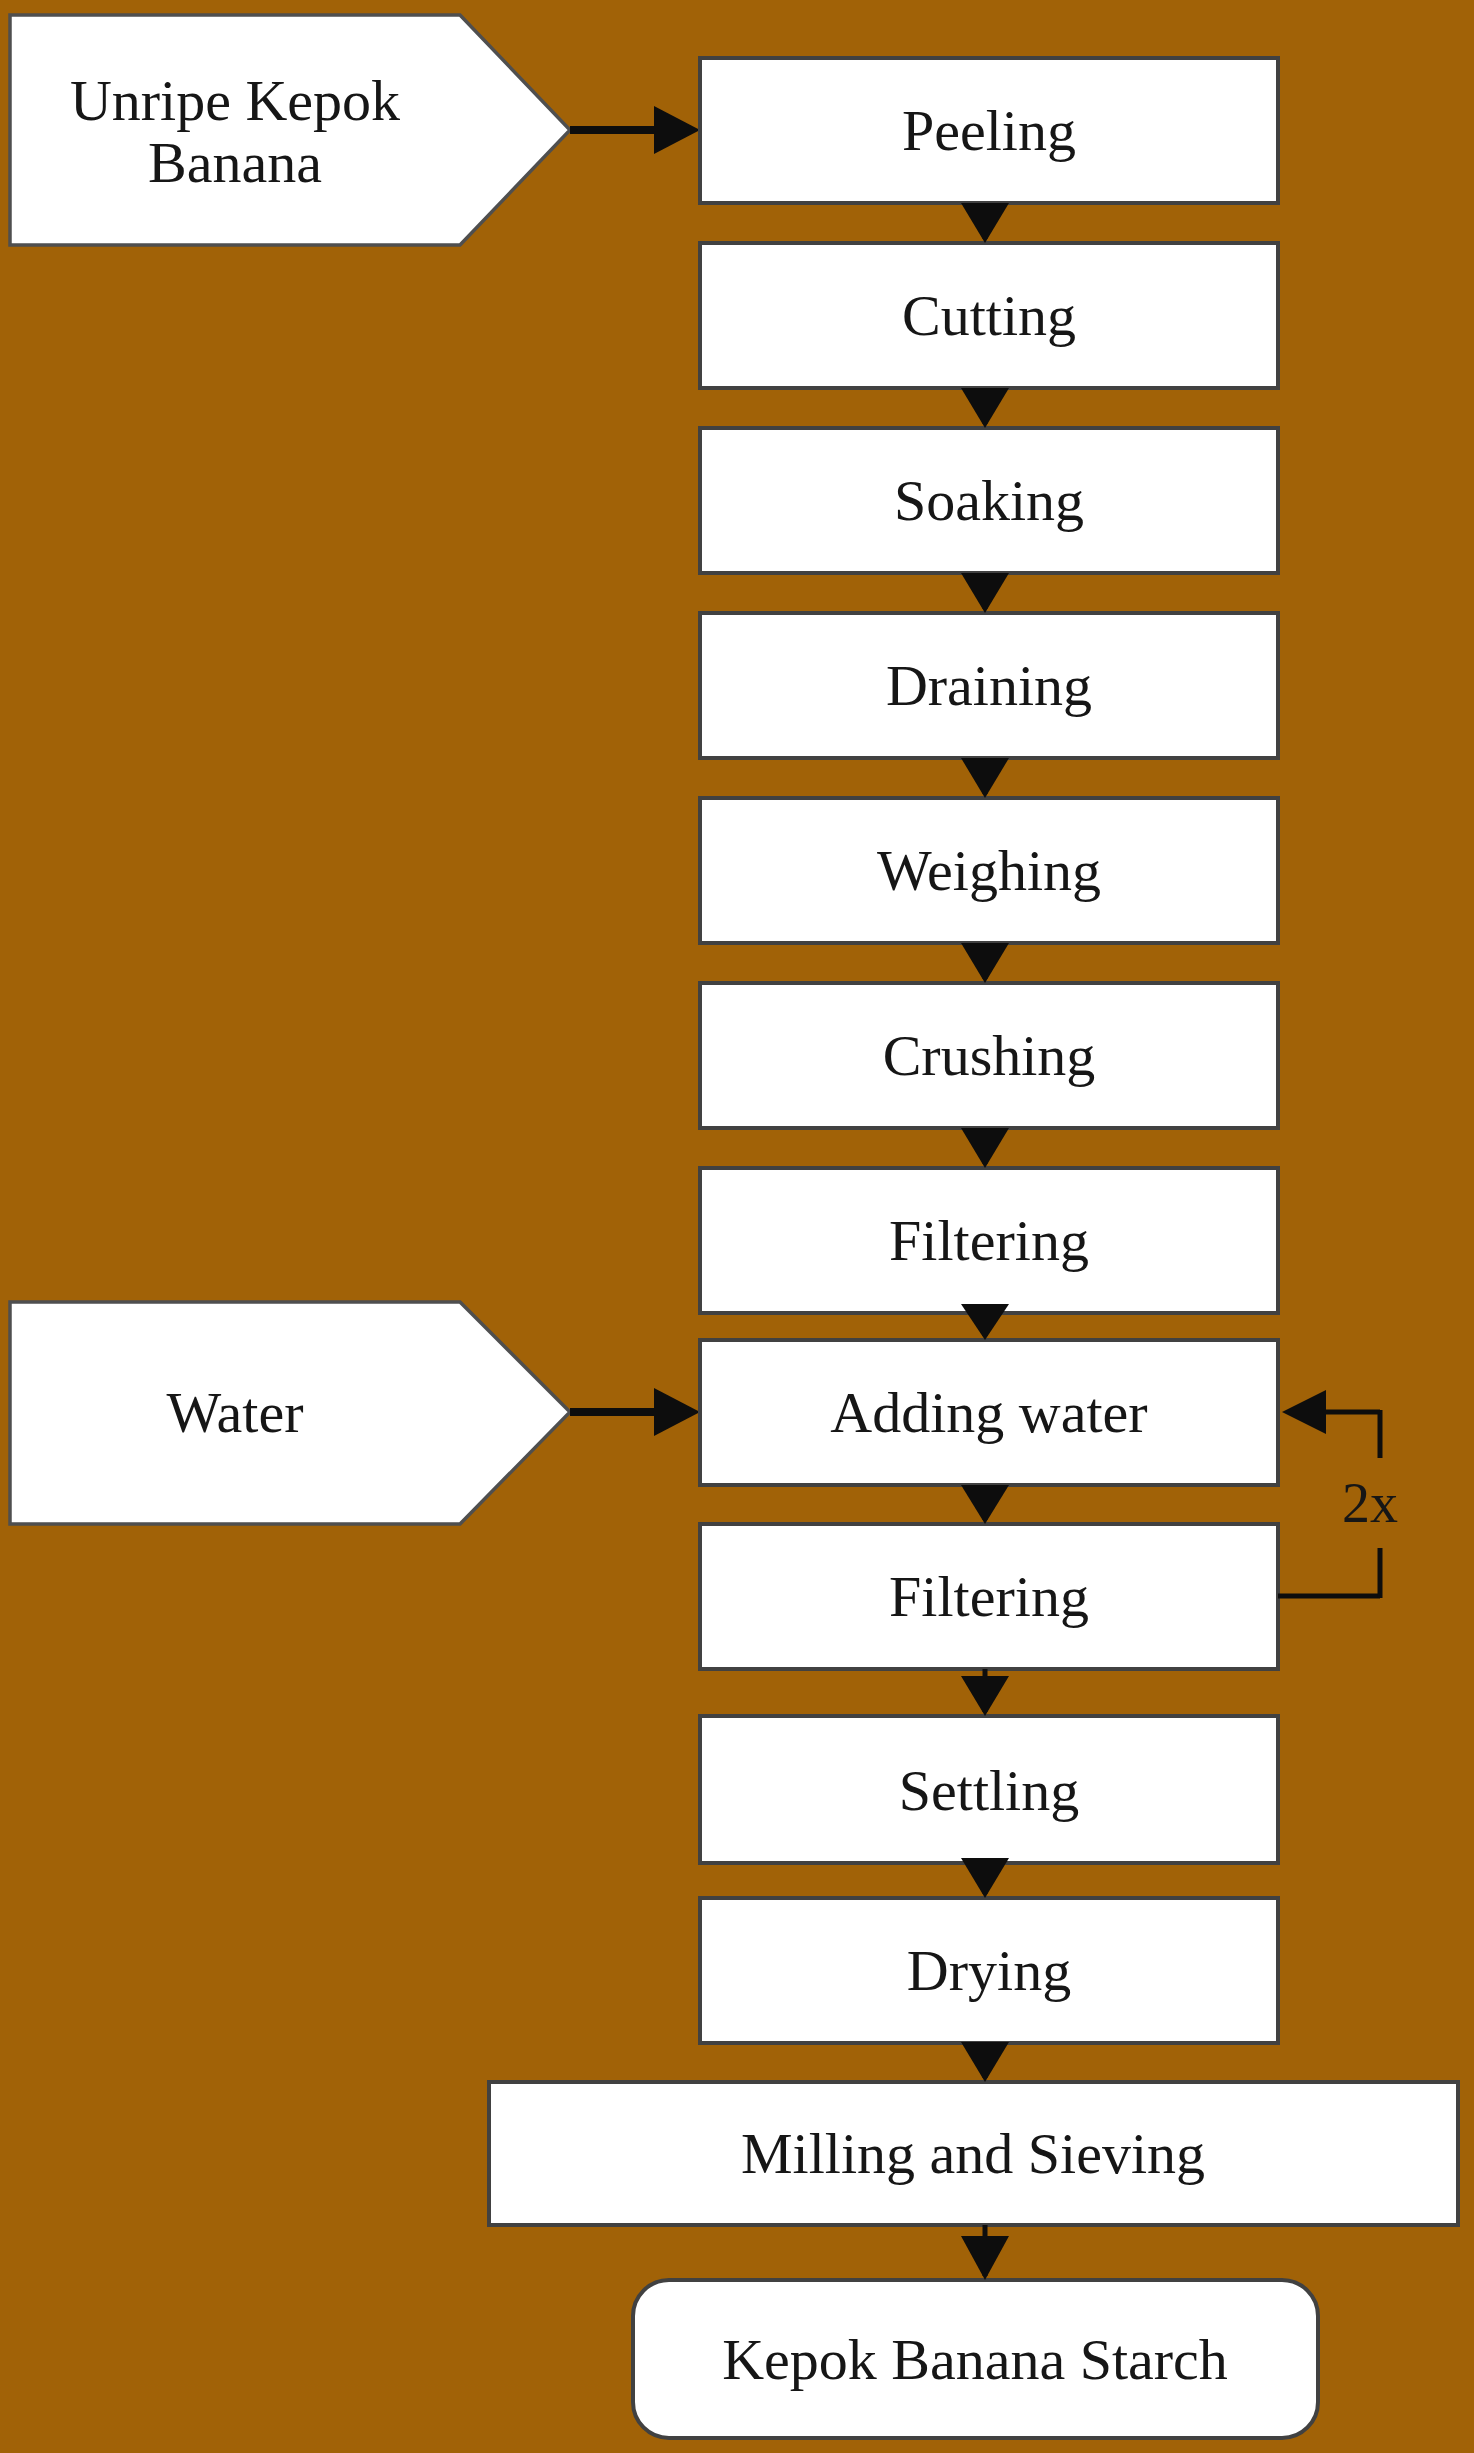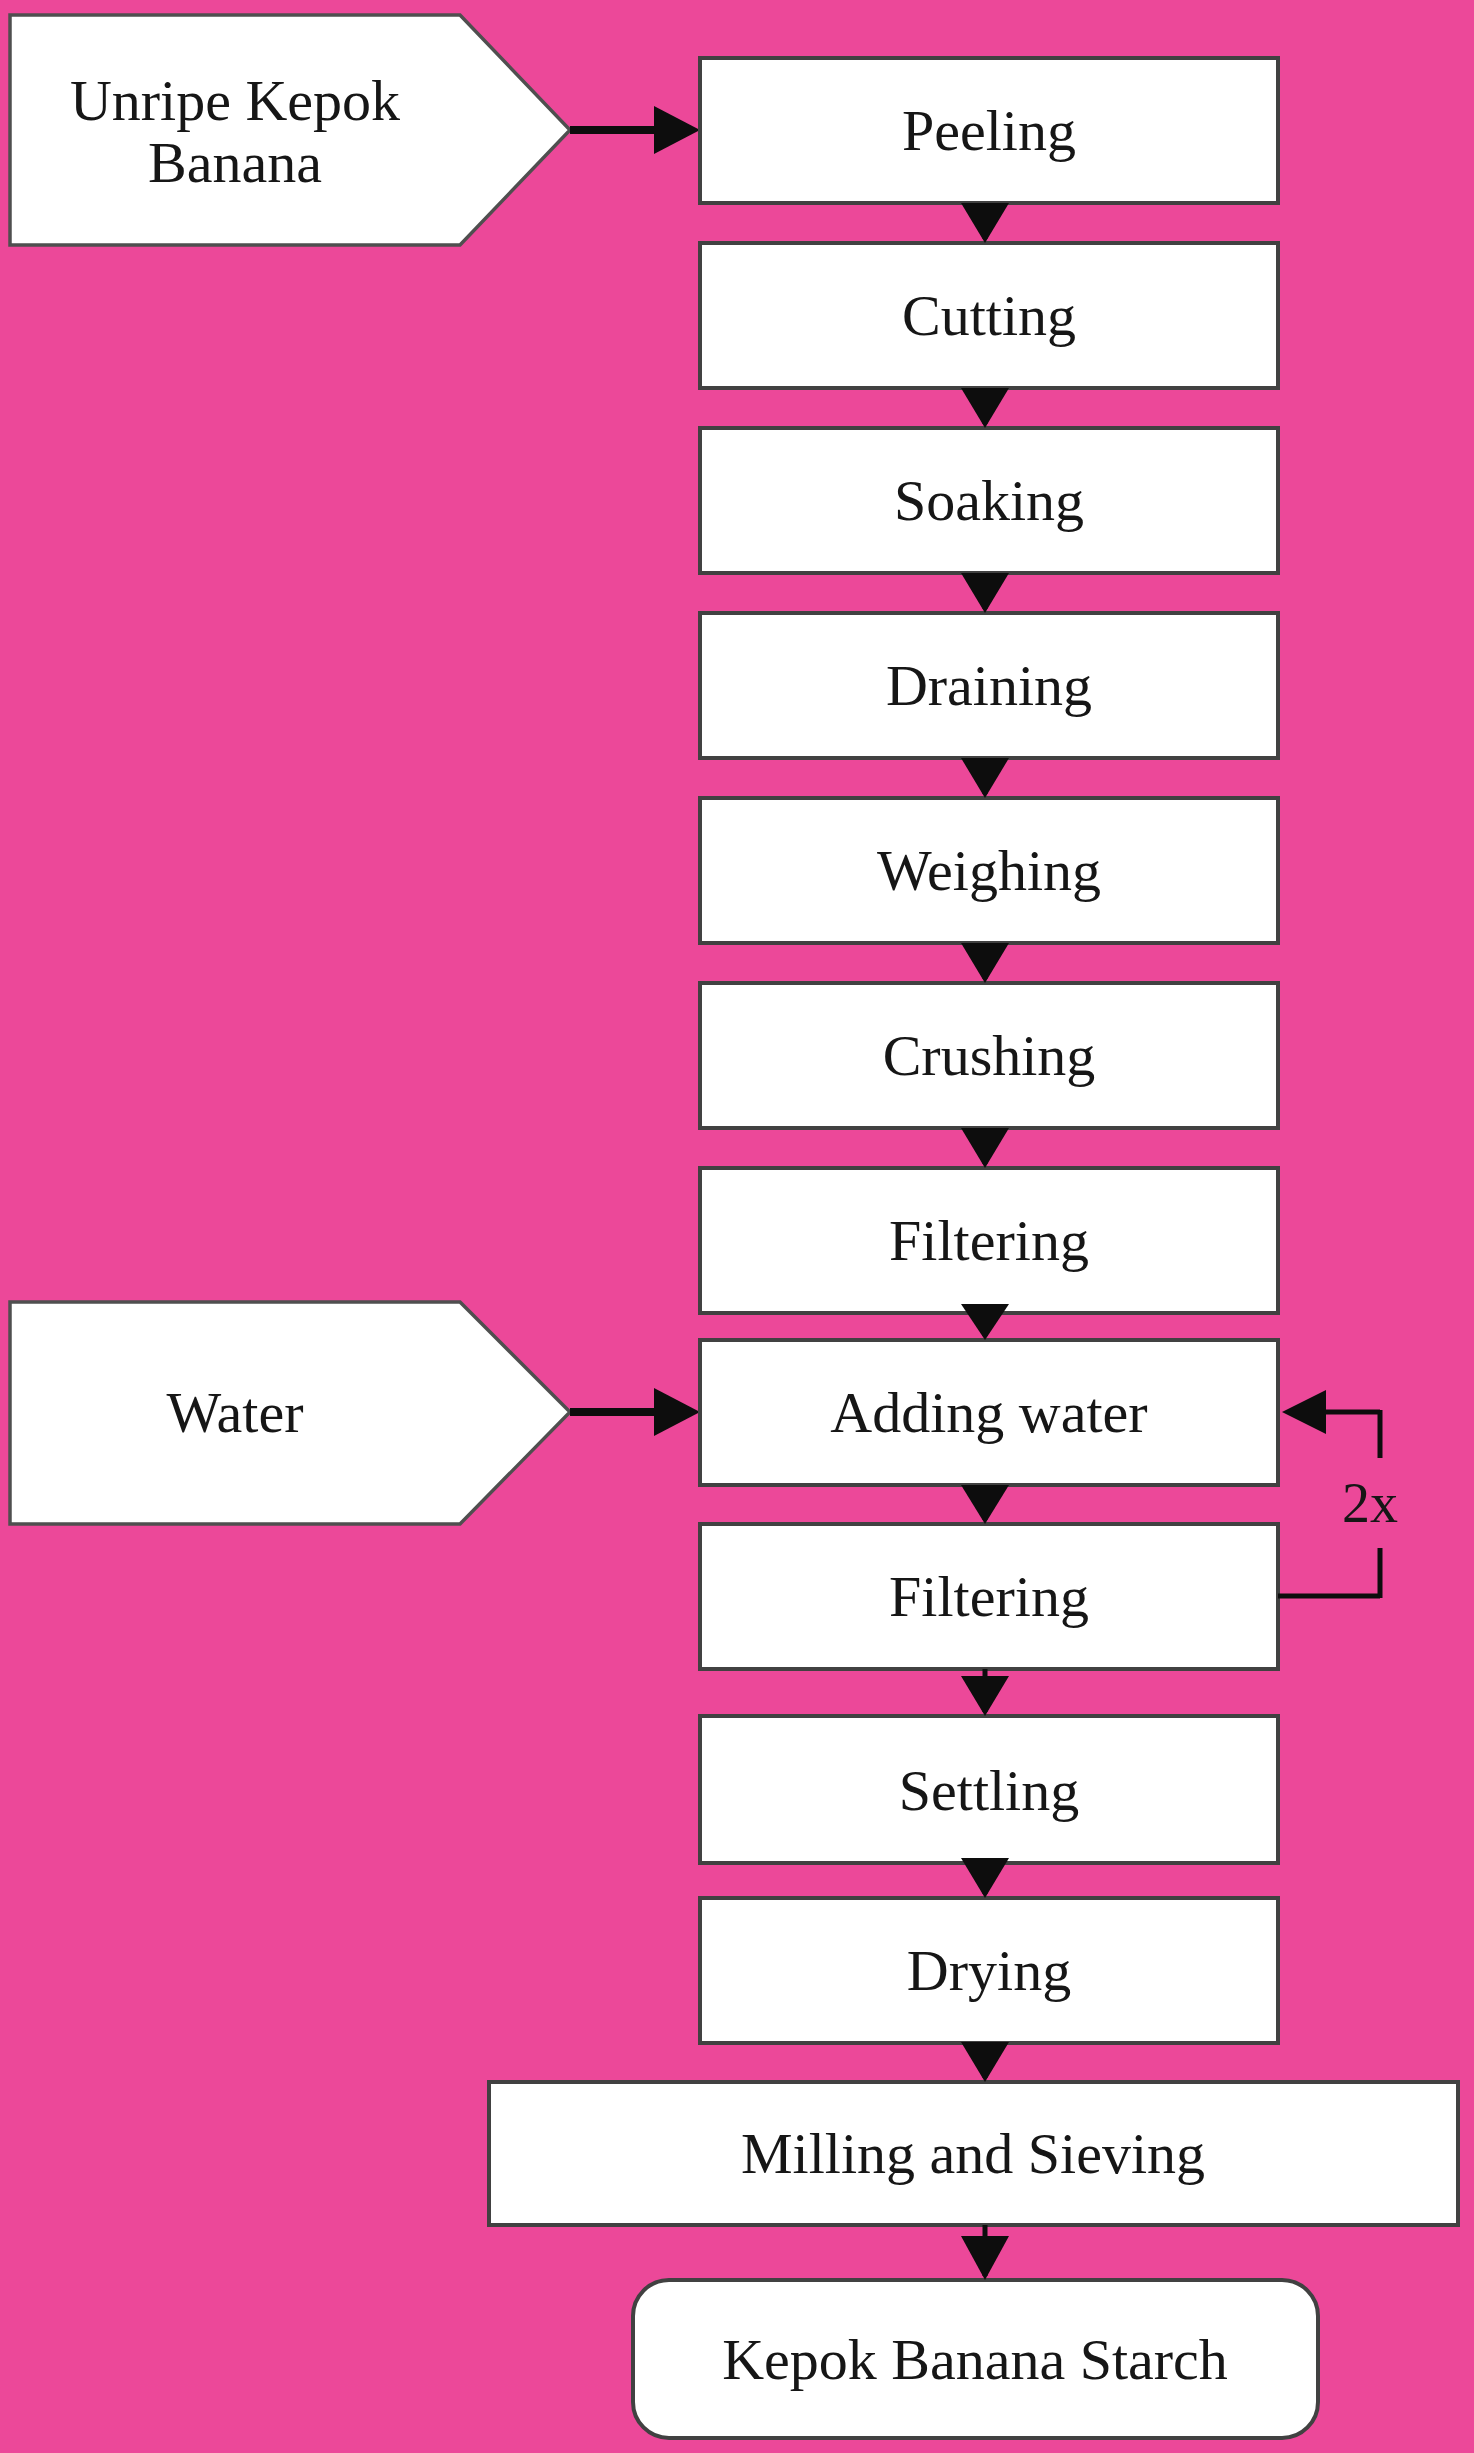--- a/index.html
+++ b/index.html
@@ -3,21 +3,21 @@
 <meta charset="utf-8">
 <style>
   html, body {
     margin: 0;
     padding: 0;
     background: #ffffff;
   }
   .canvas-wrap {
     width: 1474px;
     height: 2453px;
-    background: #ec4899;
+    background: #a16207;
     position: relative;
   }
   svg { display: block; }
   .shape {
     fill: #ffffff;
     stroke: #414141;
     stroke-width: 4;
   }
   .pentagon {
     fill: #ffffff;

